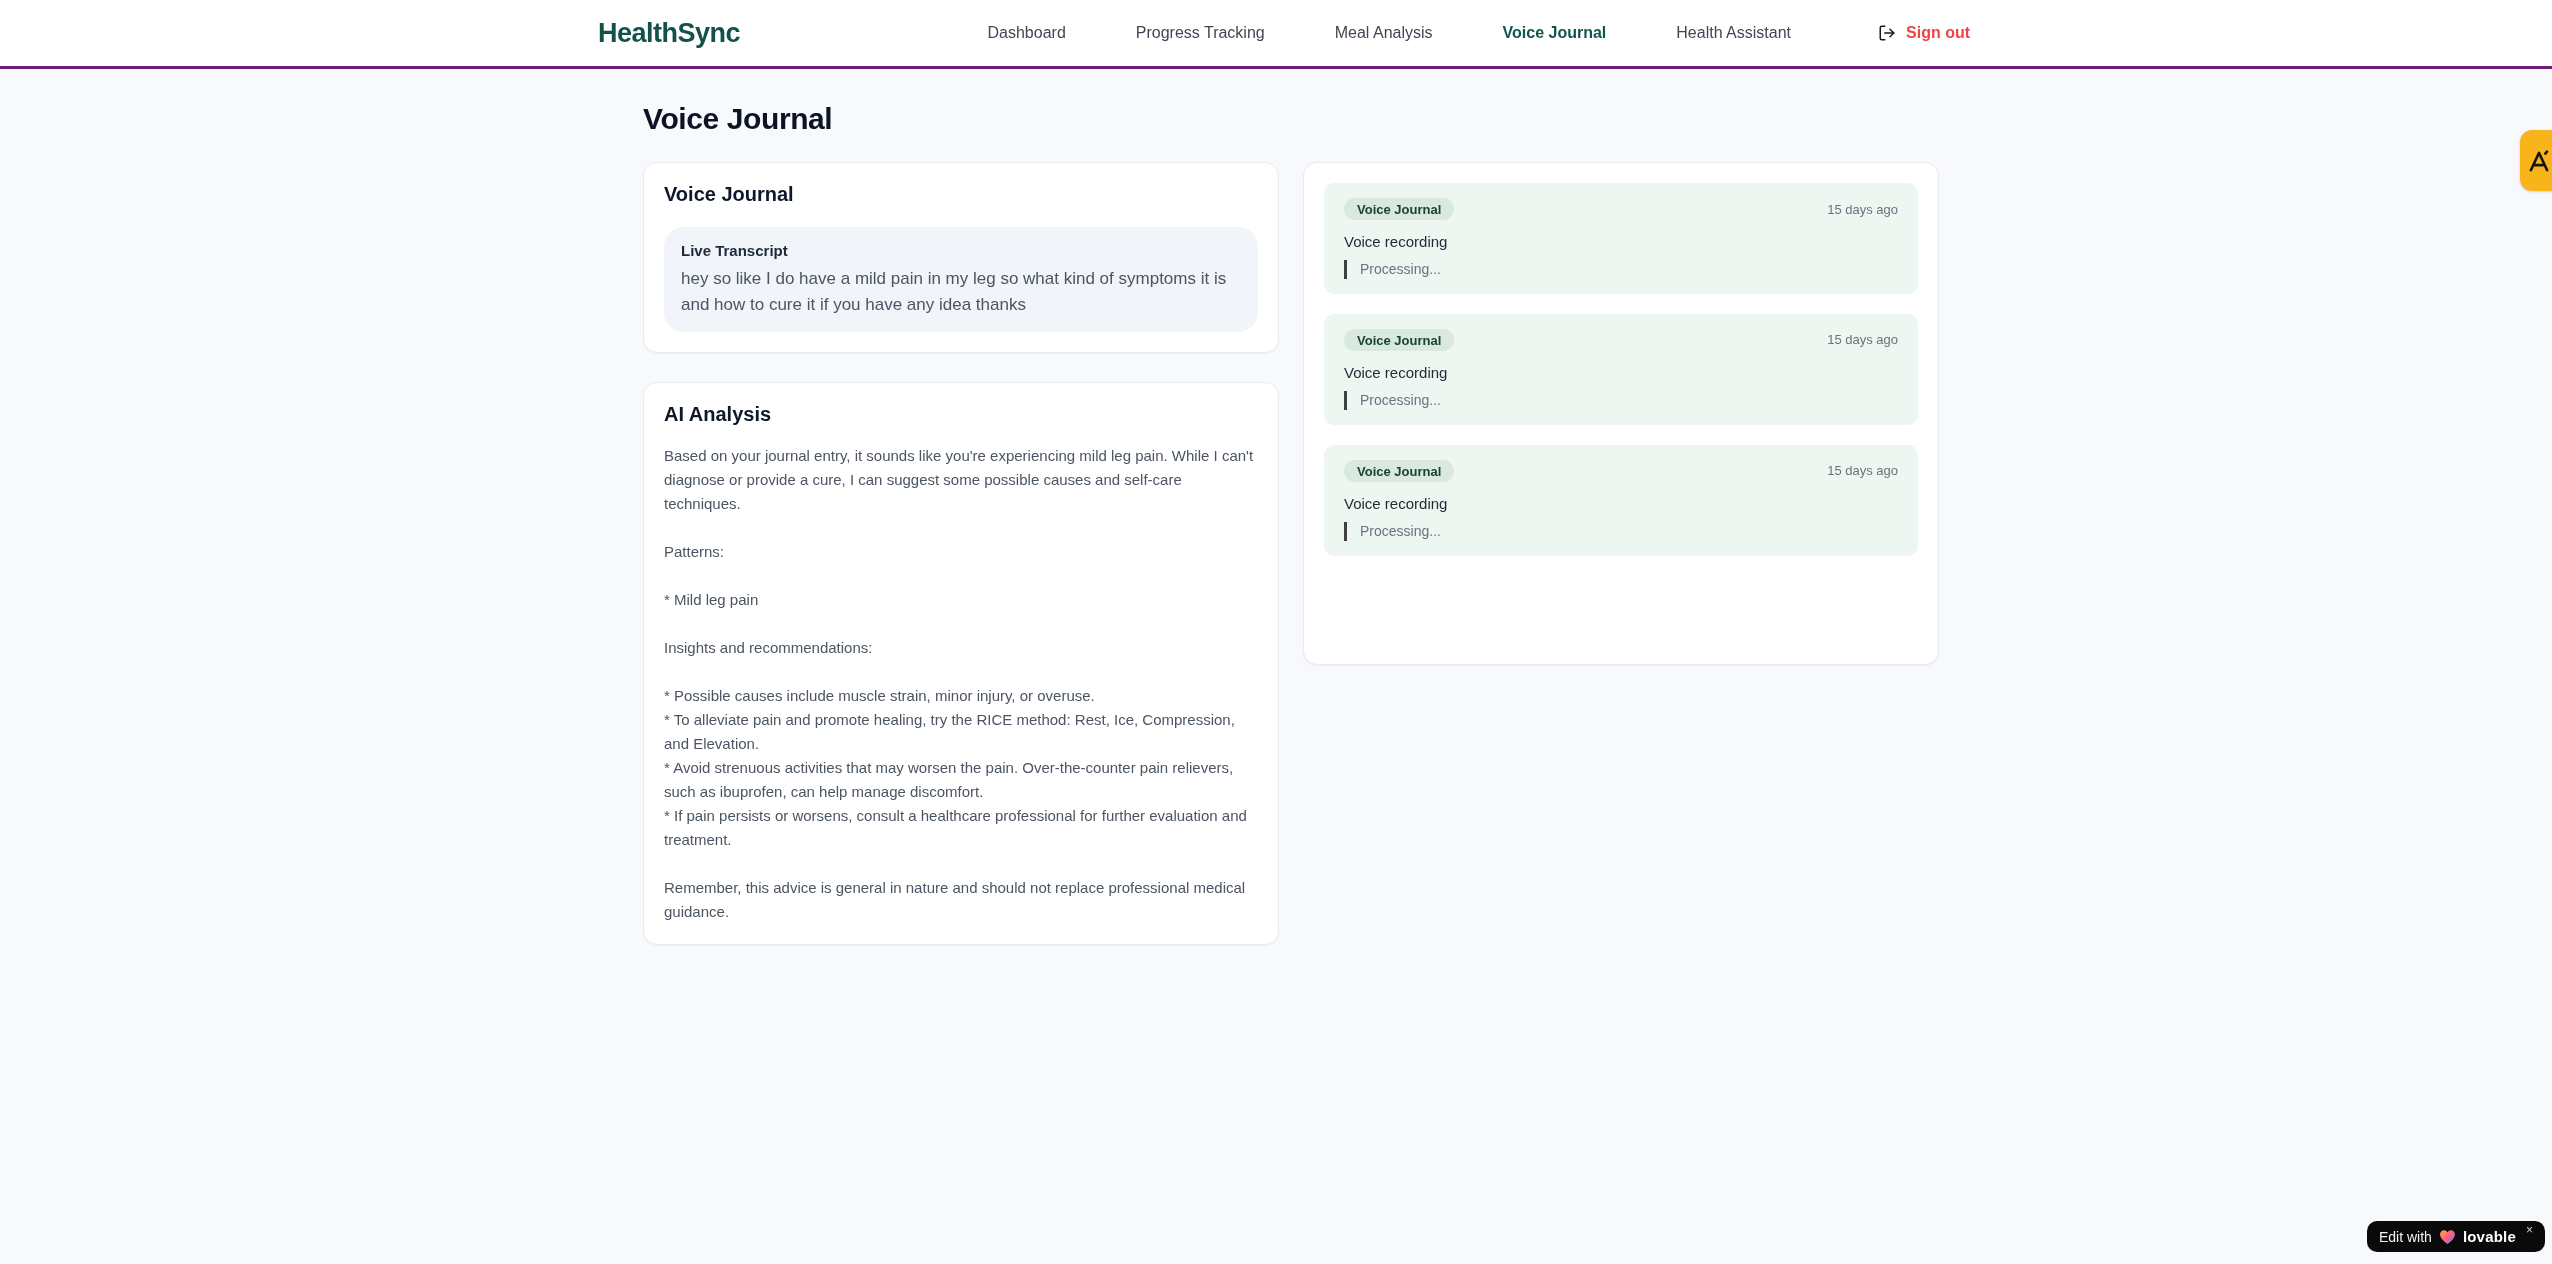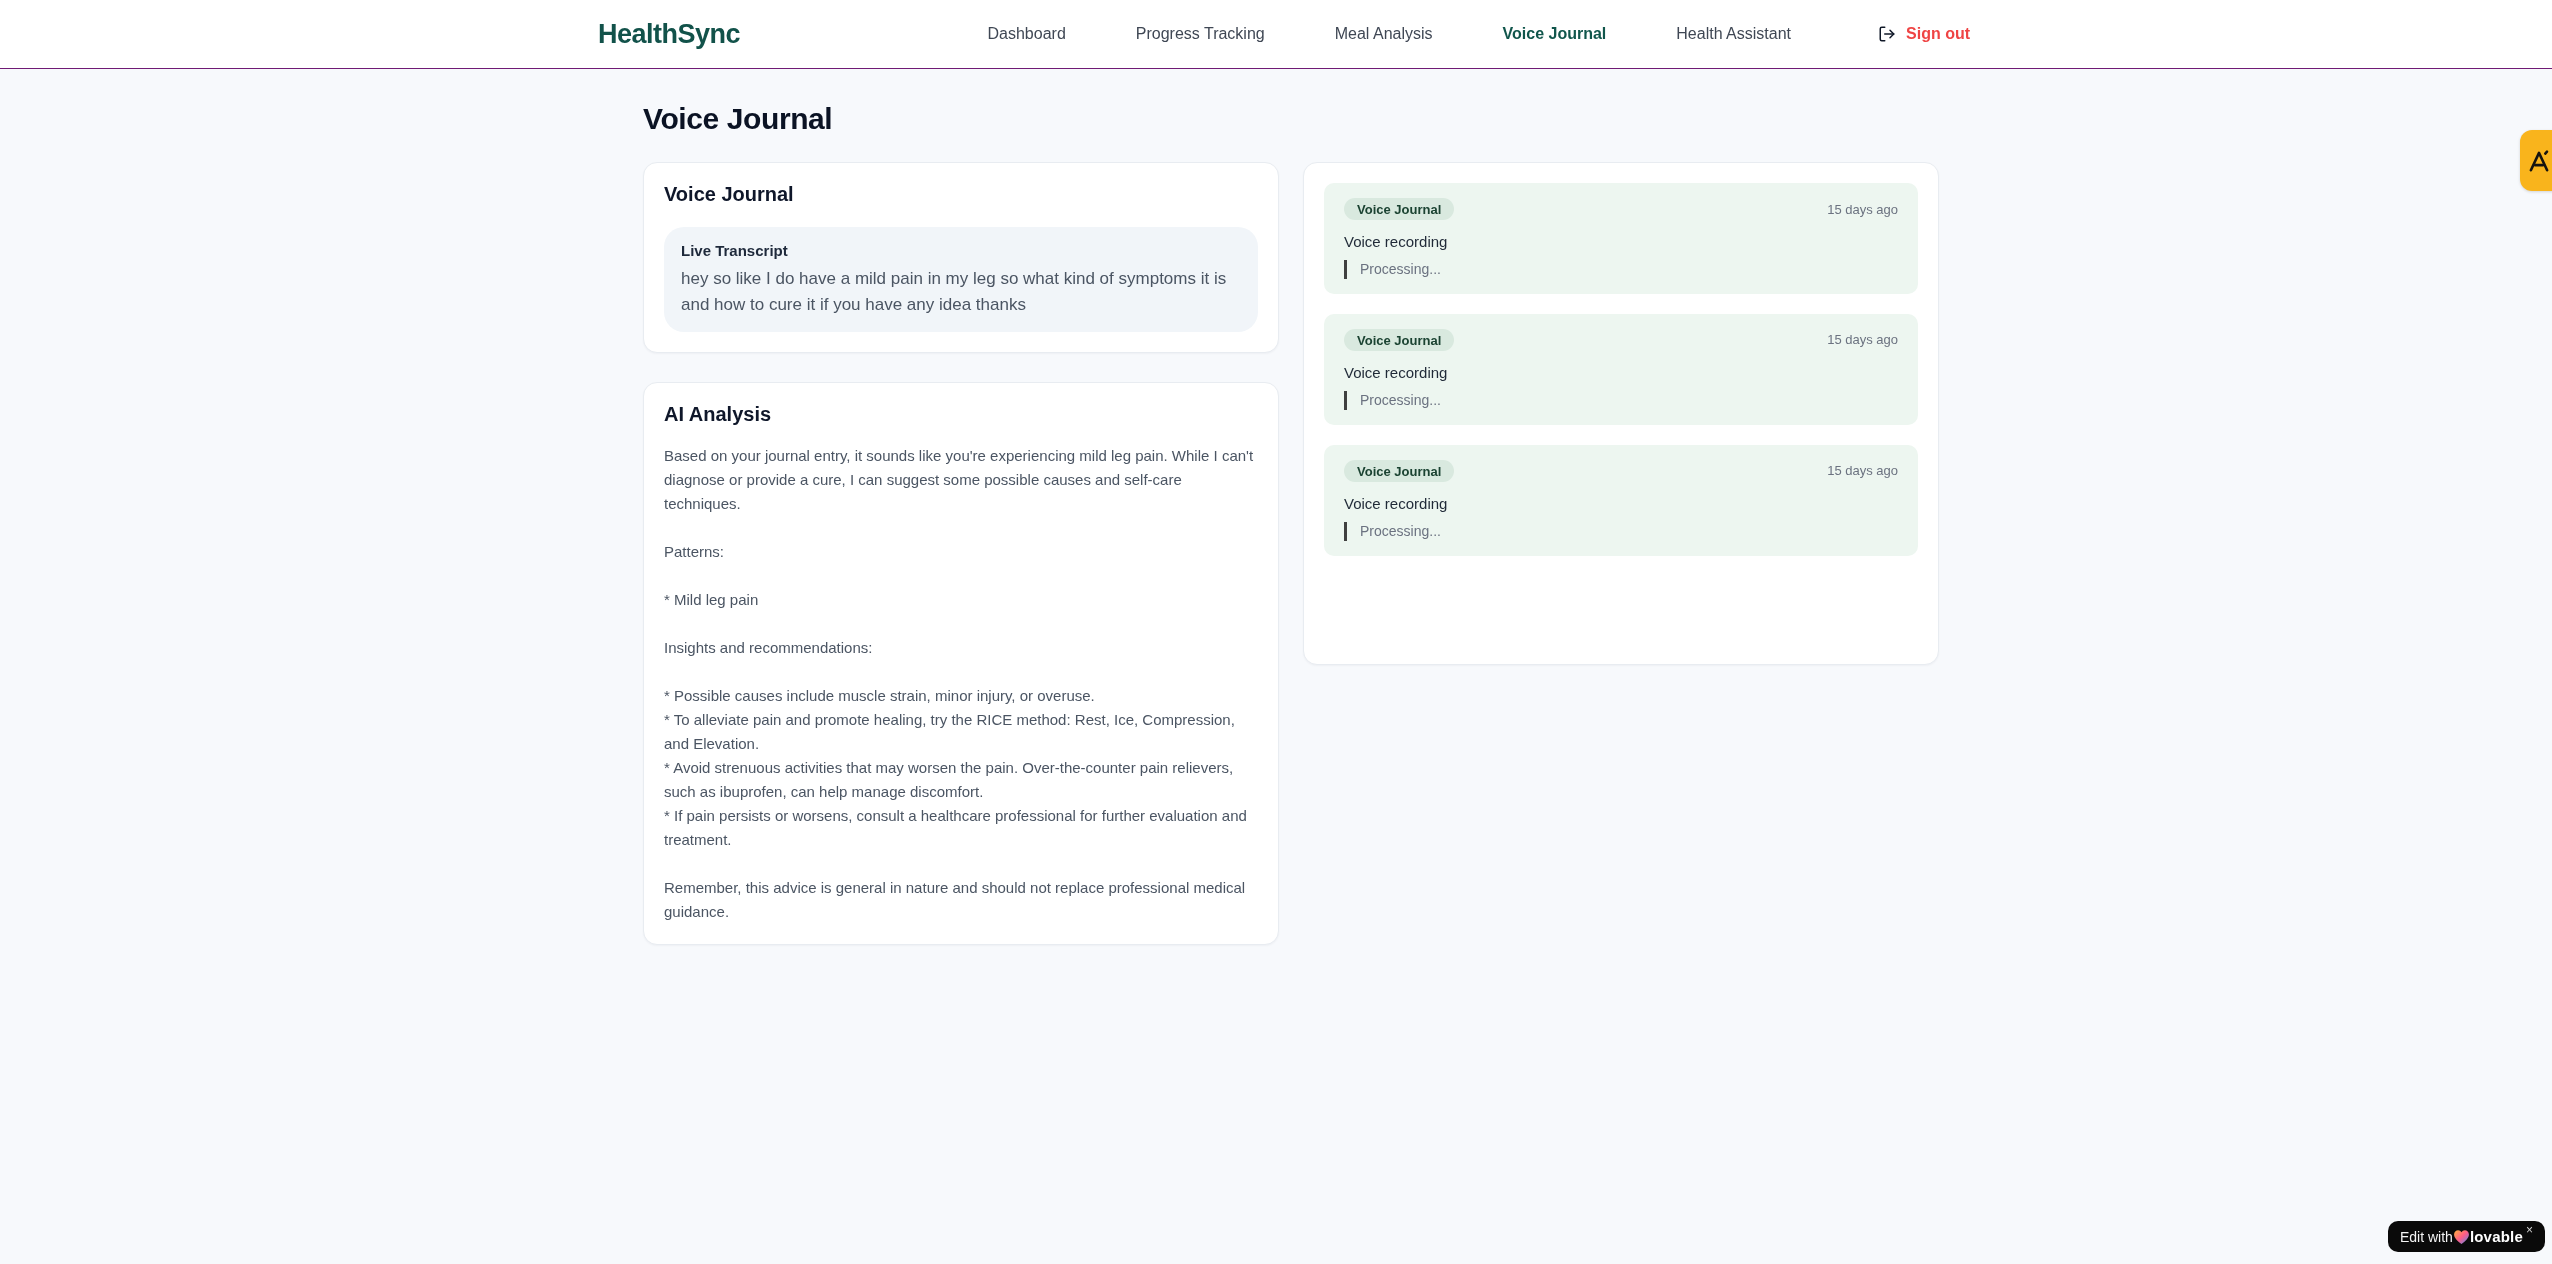--- a/index.html
+++ b/index.html
@@ -8,21 +8,21 @@
     font-family: "Liberation Sans", sans-serif;
     background: #f7f9fc;
     color: #0f172a;
     position: relative;
   }
 
   
   header {
     height: 69px;
     background: #ffffff;
-    border-bottom: 1px solid #701a75;
+    border-bottom: 3px solid #701a75;
     display: flex;
     align-items: center;
   }
   .header-inner {
     margin-left: 598px;
     width: 1372px;
     display: flex;
     align-items: center;
     justify-content: space-between;
   }
@@ -166,20 +166,21 @@
   
   .lovable {
     position: absolute;
     right: 7px;
     bottom: 12px;
     height: 31px;
     background: #0a0a0a;
     border-radius: 10px;
     display: flex;
     align-items: center;
+    gap: 7px;
     padding: 0 12px;
     cursor: pointer;
   }
   .lv-prefix { font-size: 14px; color: #f5f5f5; }
   .lv-brand { font-size: 15px; font-weight: 700; color: #ffffff; letter-spacing: 0.2px; }
   .lv-close {
     font-size: 12px;
     color: #d4d4d4;
     margin-left: 3px;
     transform: translateY(-7px);

